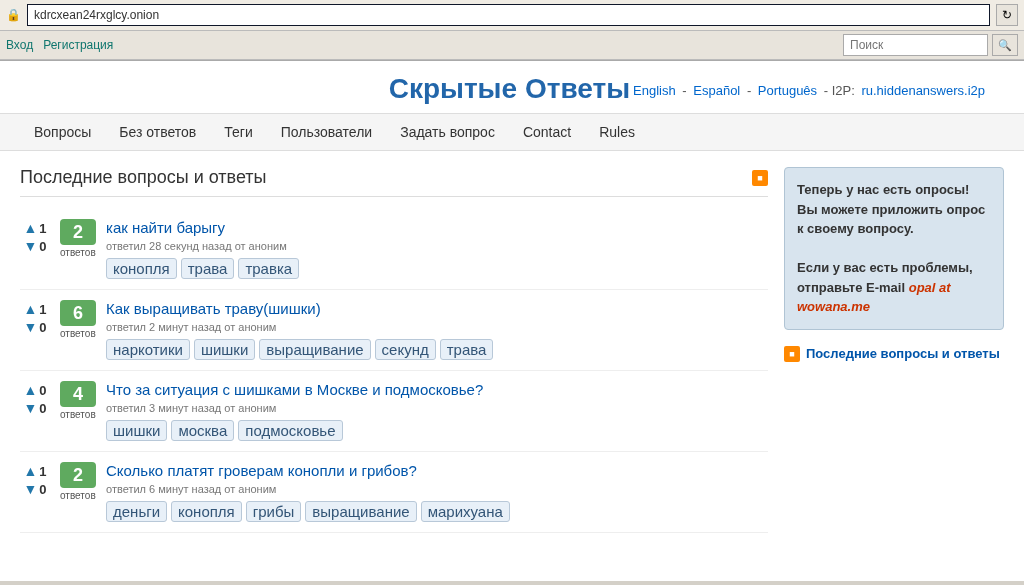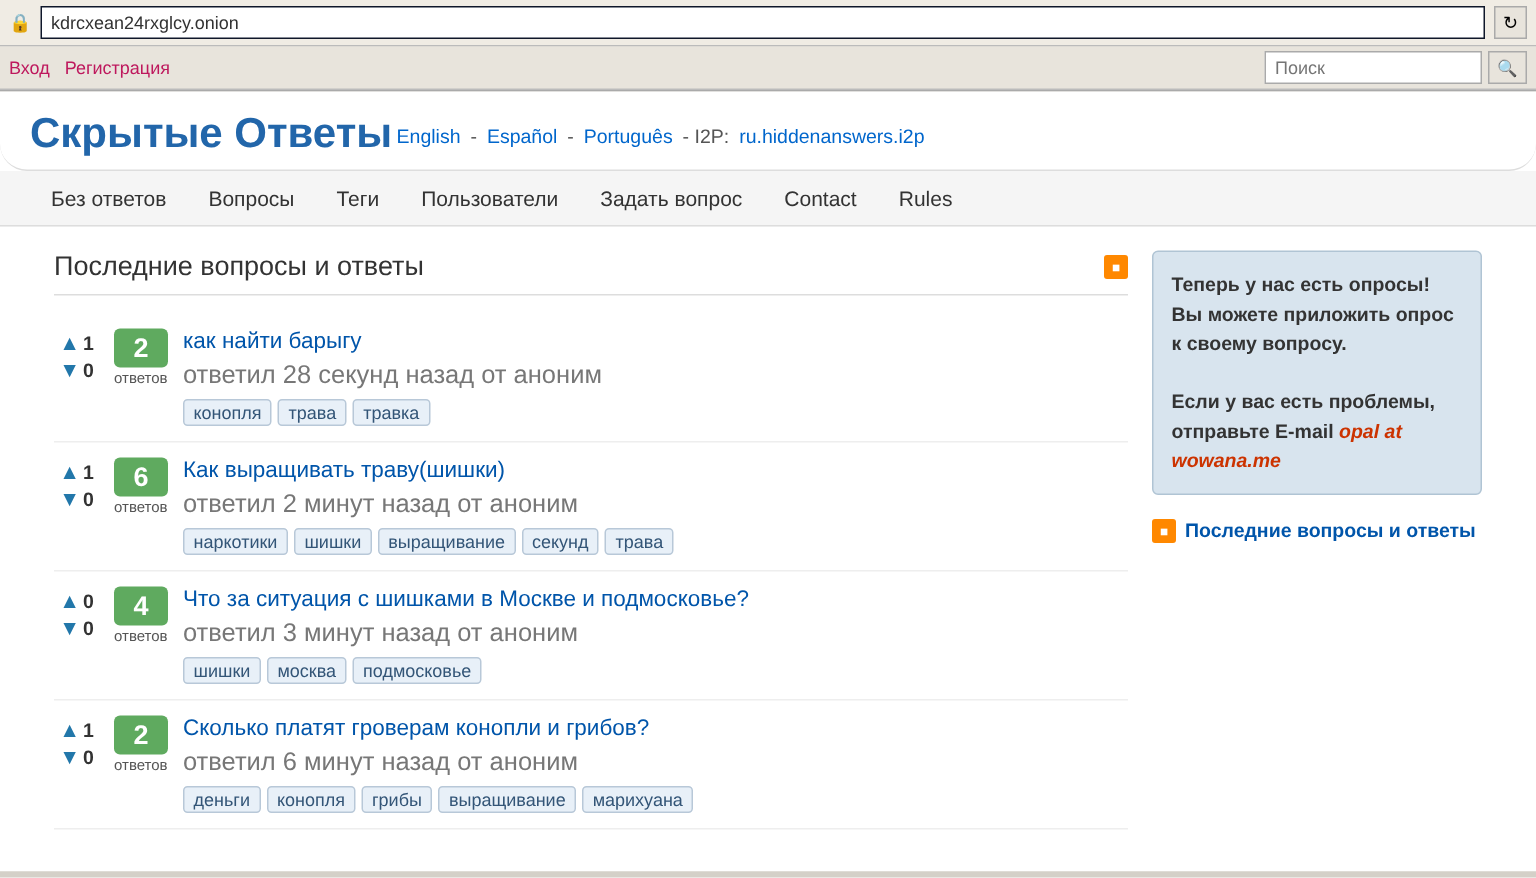--- a/index.html
+++ b/index.html
@@ -24,42 +24,41 @@
       width: 22px; height: 22px; border: 1px solid #aaa; background: #e8e4dc;
       cursor: pointer; display: flex; align-items: center; justify-content: center; font-size: 12px;
     }
     .search-row {
       display: flex; align-items: center; justify-content: space-between;
       padding: 3px 6px;
       background: #e8e4dc;
       border-bottom: 1px solid #bbb;
     }
     .nav-links { display: flex; gap: 10px; }
-    .nav-links a { color: #be185d; text-decoration: none; font-size: 12px; }
+    .nav-links a { color: #0f766e; text-decoration: none; font-size: 12px; }
     .search-area { display: flex; align-items: center; gap: 4px; }
     .search-input {
       height: 22px; width: 145px; border: 1px solid #aaa; padding: 2px 6px;
       font-size: 12px;
     }
     .search-btn {
       width: 26px; height: 22px; border: 1px solid #aaa; background: #e8e4dc;
       cursor: pointer; font-size: 11px;
     }
 
     
     .page-wrapper {
       background: white; min-height: 520px;
     }
 
     
     .site-header {
-      display: flex; align-items: center; justify-content: flex-start;
-      padding: 12px 20px 8px 20px;
+      display: flex; align-items: center; justify-content: flex-end;
+      padding: 12px 36px 8px 20px;
       border-bottom: 1px solid #ddd;
-      border-radius: 18px;
     }
     .site-title {
       color: #2266aa; font-size: 28px; font-weight: bold;
     }
     .header-right {
       text-align: right; font-size: 13px; color: #333;
     }
     .header-right .domain { color: #cc3300; font-weight: bold; }
     .header-links { margin-top: 2px; }
     .header-links a { color: #0066cc; text-decoration: none; margin: 0 3px; }
@@ -71,21 +70,21 @@
       padding: 0 20px;
       display: flex; gap: 0;
     }
     .main-nav a {
       color: #333; text-decoration: none; padding: 10px 14px;
       display: inline-block; font-size: 14px;
     }
 
     
     .main-content {
-      display: flex; padding: 16px 36px; gap: 16px;
+      display: flex; padding: 16px 20px; gap: 16px;
     }
     .content-left { flex: 1; }
     .content-right { width: 220px; font-weight: bold; }
 
     
     .section-title {
       font-size: 18px; color: #333; font-weight: normal;
       border-bottom: 1px solid #ddd; padding-bottom: 8px; margin-bottom: 12px;
       display: flex; align-items: center; gap: 8px;
     }
@@ -119,27 +118,27 @@
     .answer-label {
       color: #555; font-size: 10px; margin-top: 2px; text-align: left;
     }
     .answer-box-wrap { text-align: center; }
 
     .question-body { flex: 1; }
     .question-title {
       color: #0055aa; text-decoration: none; font-size: 15px;
       display: block; margin-bottom: 4px;
     }
-    .question-meta { color: #777; font-size: 17px; margin-bottom: 6px; }
+    .question-meta { color: #777; font-size: 11px; margin-bottom: 6px; }
 
     .tags { display: flex; flex-wrap: wrap; gap: 4px; }
     .tag {
       background: #e8f0f8; border: 1px solid #b8c8d8;
       color: #335577; padding: 1px 6px; border-radius: 3px;
-      font-size: 12px; cursor: pointer; text-decoration: none;
+      font-size: 15px; cursor: pointer; text-decoration: none;
     }
 
     
     .sidebar-box {
       background: #d8e4ee; border: 1px solid #b0c4d4;
       padding: 12px; border-radius: 4px; margin-bottom: 16px;
       font-size: 13px; line-height: 1.5; color: #333;
     }
     .sidebar-box .email-link { color: #cc3300; font-style: italic; }
 
@@ -186,22 +185,22 @@
         <span> - </span>
         <a href="#">Português</a>
         <span> - </span>
         <span>I2P:</span>
         <a href="#">ru.hiddenanswers.i2p</a>
       </div>
     </div>
   </div>
 
   <nav class="main-nav">
+    <a href="#">Вопросы</a>
     <a href="#">Без ответов</a>
-    <a href="#">Вопросы</a>
     <a href="#">Теги</a>
     <a href="#">Пользователи</a>
     <a href="#">Задать вопрос</a>
     <a href="#">Contact</a>
     <a href="#">Rules</a>
   </nav>
 
   <div class="main-content">
     <div class="content-left">
       <div class="section-title">

